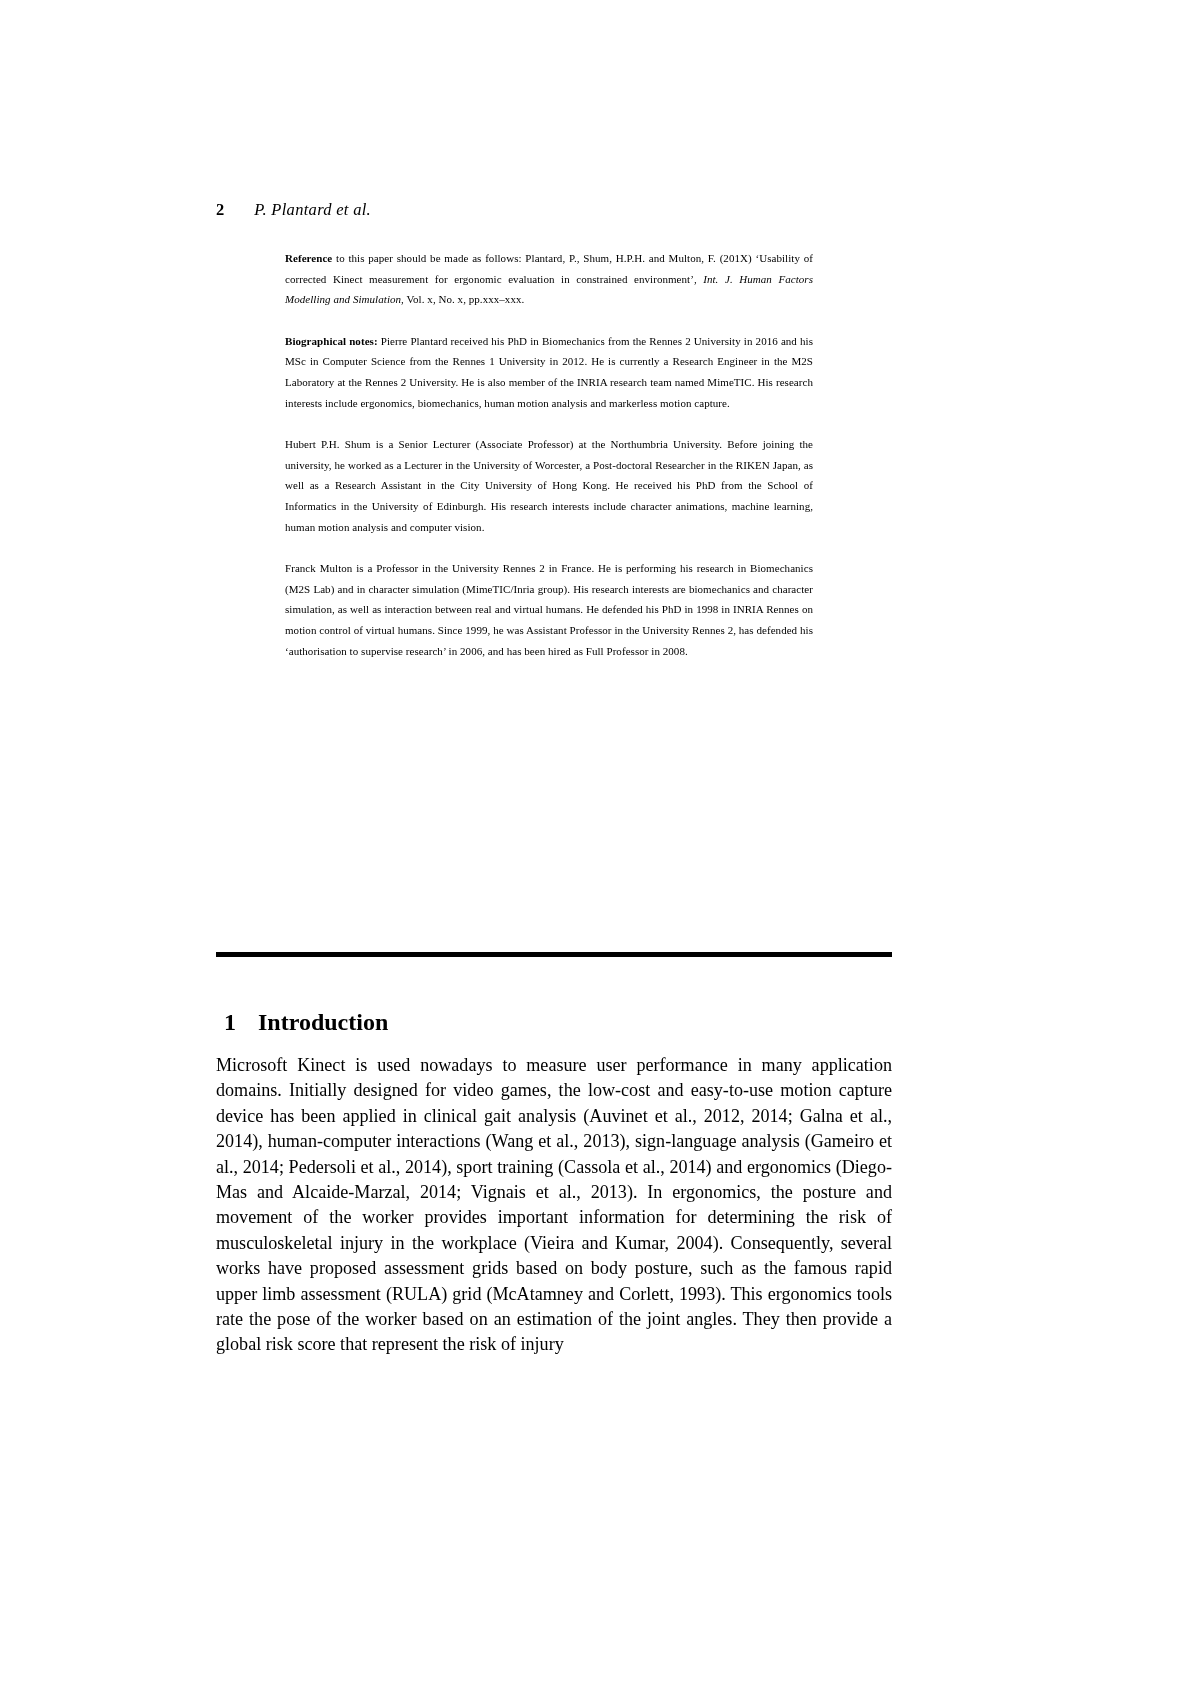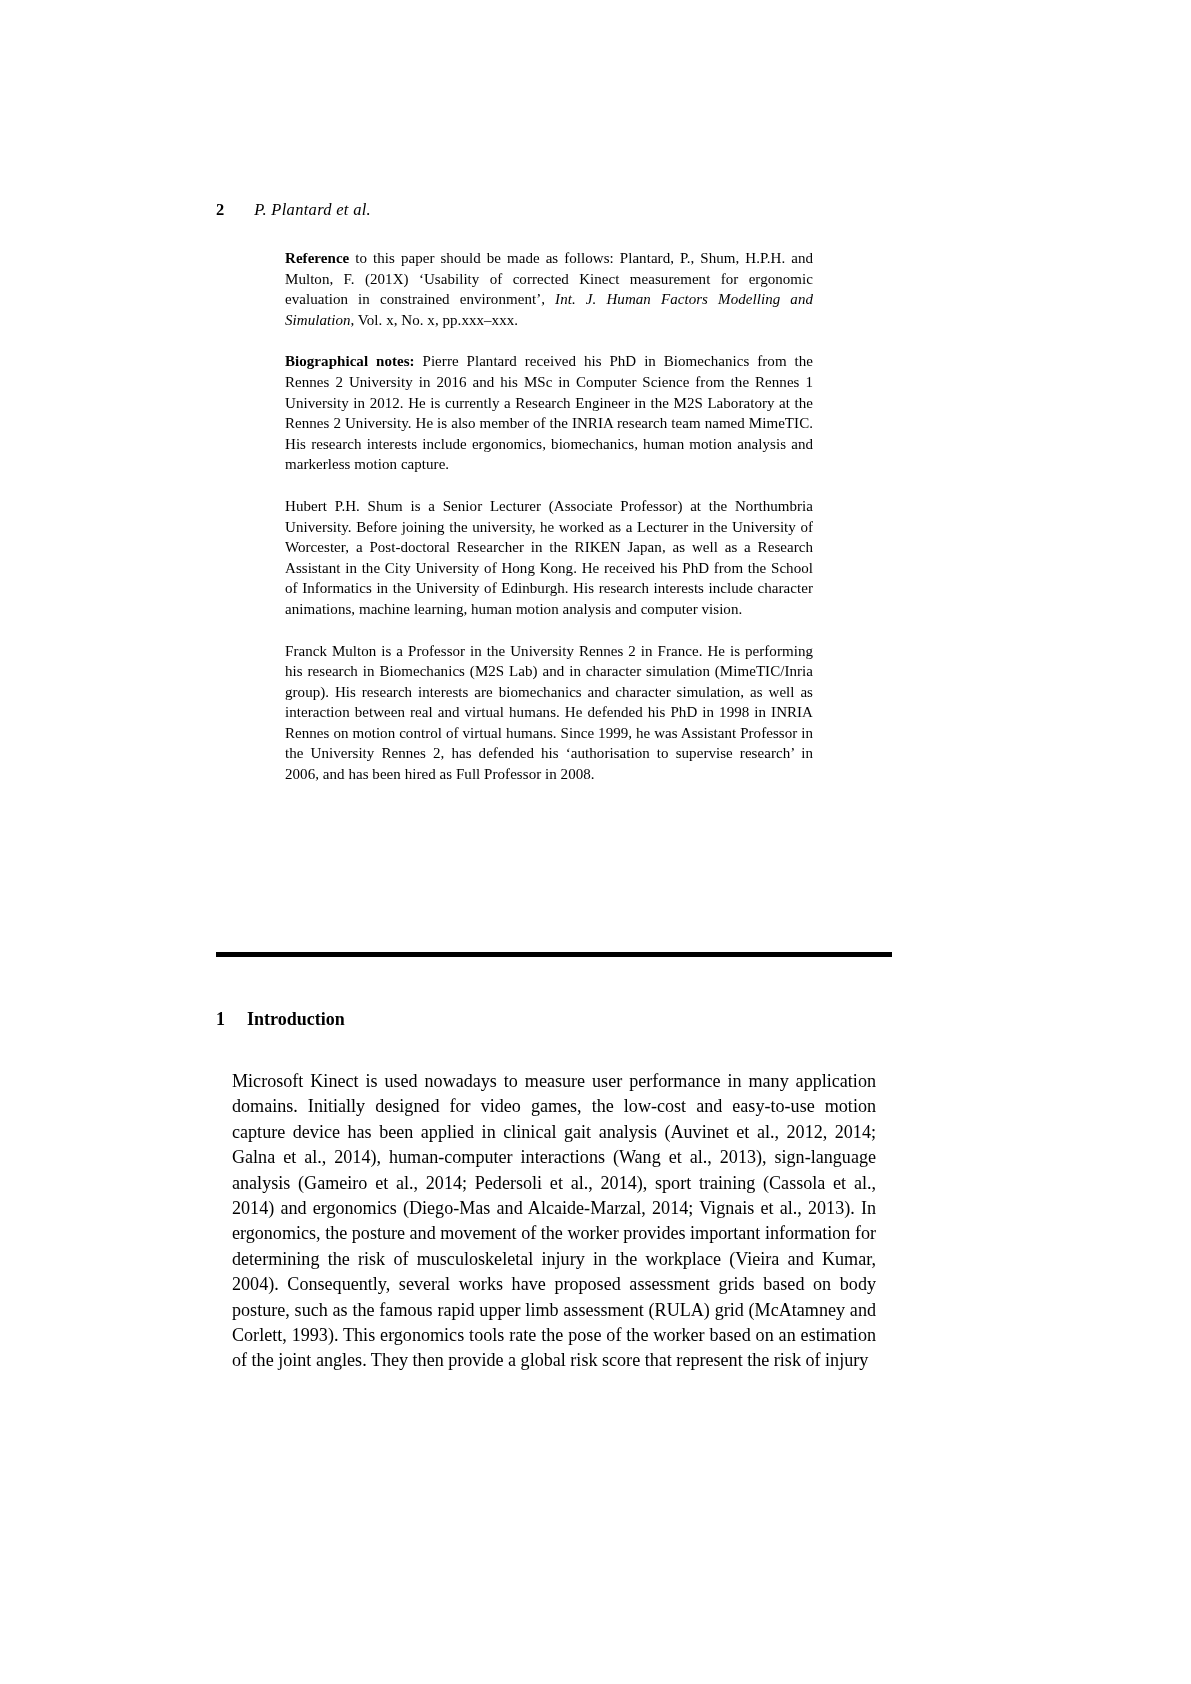--- a/index.html
+++ b/index.html
@@ -47,21 +47,21 @@
 
   
   .frontmatter {
     position: absolute;
     left: 285px;
     top: 248px;
     width: 537px;
   }
   .frontmatter p {
     margin: 0 9px 21px 0;
-    font-size: 15px;
+    font-size: 11px;
     line-height: 20.6px;
     text-align: justify;
     text-justify: inter-word;
     letter-spacing: 0.05px;
   }
   .frontmatter p:last-child { margin-bottom: 0; }
   .frontmatter .lead { font-weight: bold; }
   .frontmatter .ital { font-style: italic; }
 
   
@@ -70,37 +70,37 @@
     left: 216px;
     top: 952px;
     width: 676px;
     height: 5px;
     background: #000;
   }
 
   
   .section-heading {
     position: absolute;
-    left: 216px;
+    left: 224px;
     top: 1009px;
-    font-size: 18px;
+    font-size: 24px;
     font-weight: bold;
     white-space: nowrap;
   }
   .section-heading .num { margin-right: 22px; }
 
   
   .body-text {
     position: absolute;
     left: 216px;
     top: 1053px;
     width: 676px;
   }
   .body-text p {
-    margin: 16px;
+    margin: 0;
     font-size: 18.1px;
     line-height: 25.4px;
     text-align: justify;
     text-justify: inter-word;
   }
 </style>
 </head>
 <body>
 
 <div class="page">

